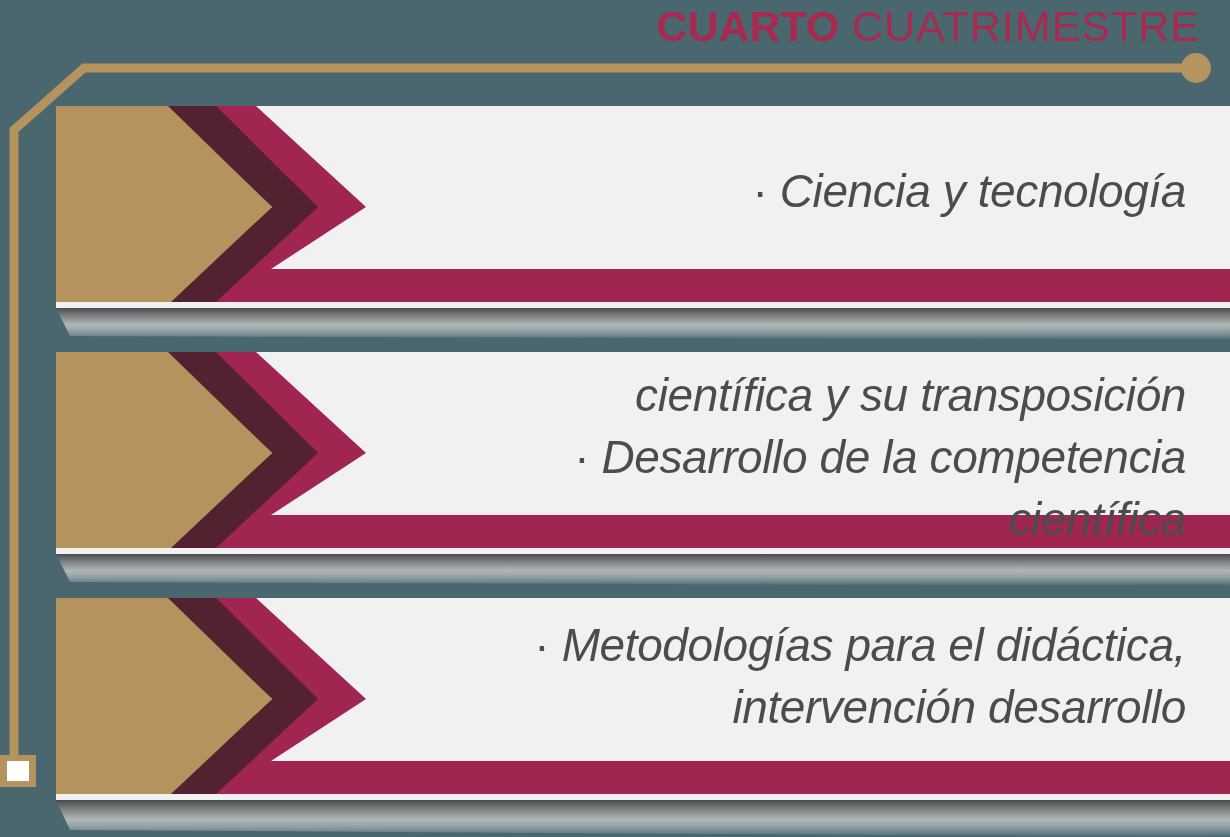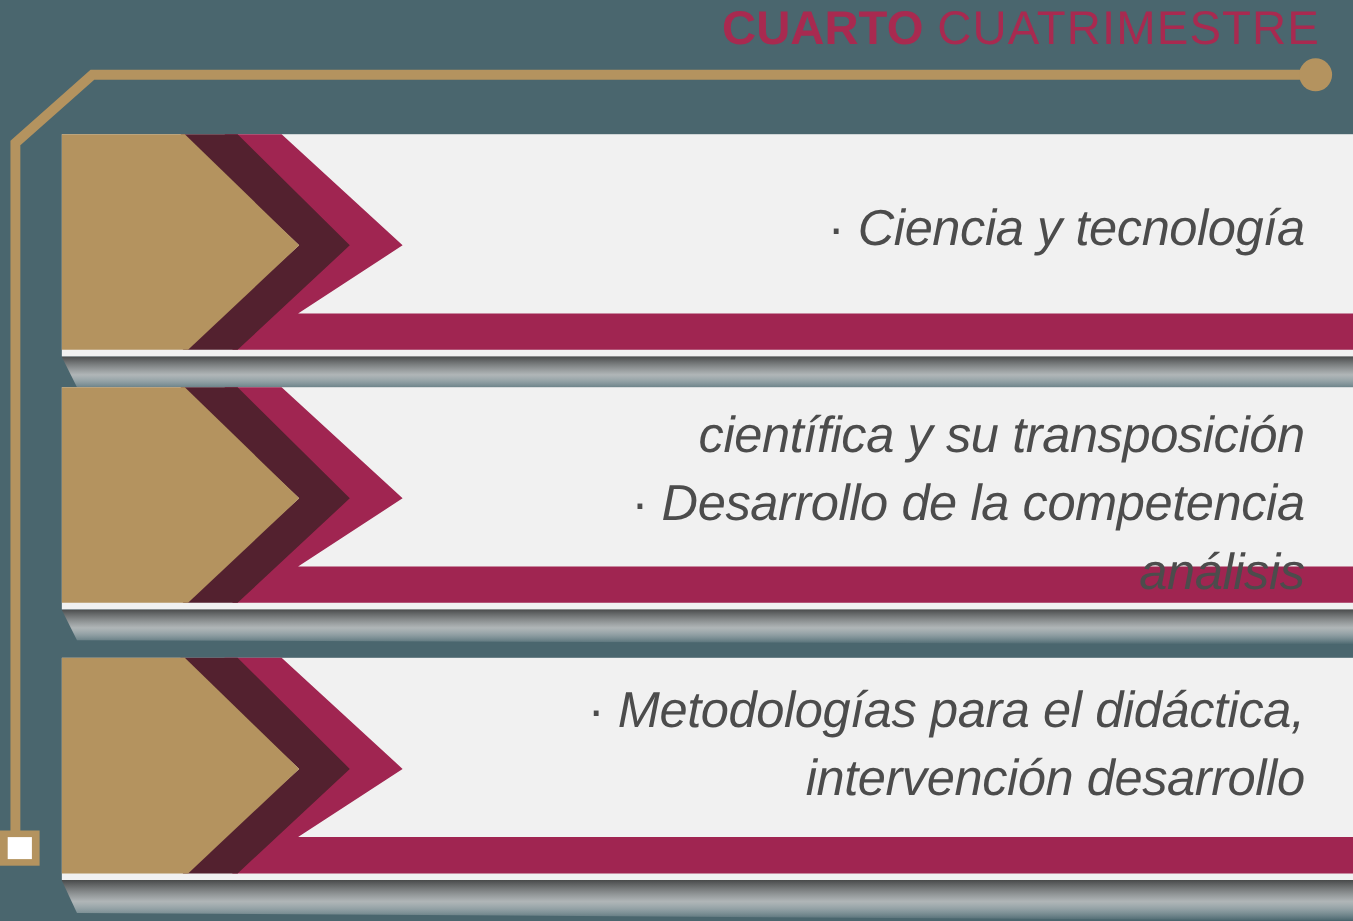--- a/index.html
+++ b/index.html
@@ -72,21 +72,21 @@
     font-style: italic;
     font-weight: normal;
     font-size: 46px;
     line-height: 62px;
     letter-spacing: -0.4px;
   }
   .card-text .bullet {
     font-style: normal;
   }
 
-  #card-1 { top: 116px;  height: 240px; }
+  #card-1 { top: 100px;  height: 240px; }
   #card-2 { top: 346px;  height: 240px; }
   #card-3 { top: 592px;  height: 245px; }
 
   #card-1 .card-text { top: 60px; }
   #card-2 .card-text { top: 18px; }
   #card-3 .card-text { top: 22px; }
 </style>
 </head>
 <body>
 
@@ -140,21 +140,21 @@
       </defs>
       <polygon points="0,208 1174,206 1174,240 14,236" fill="url(#shadowGrad2)"></polygon>
       <rect x="0" y="6" width="1174" height="202" fill="#f1f1f1"></rect>
       <polygon points="148,6 258,107 155,202 1174,202 1174,169 215,169 310,107 200,6" fill="#a02551"></polygon>
       <polygon points="108,6 216,107 110,202 160,202 262,107 160,6" fill="#53212f"></polygon>
       <polygon points="0,6 112,6 216,107 115,202 0,202" fill="#b4935f"></polygon>
     </svg>
     <div class="card-text">
       <div>científica y su transposición</div>
       <div><span class="bullet">·</span> <span>Desarrollo de la competencia</span></div>
-      <div>análisis</div>
+      <div>científica</div>
     </div>
   </div>
 
   <div class="card" id="card-3">
     <svg class="card-svg" viewBox="0 0 1174 245" preserveAspectRatio="none" xmlns="http://www.w3.org/2000/svg">
       <defs>
         <linearGradient id="shadowGrad3" x1="0" y1="0" x2="0" y2="1">
           <stop offset="0%" stop-color="#3a3a3a" stop-opacity="0.95"></stop>
           <stop offset="55%" stop-color="#c9c9c9" stop-opacity="0.8"></stop>
           <stop offset="100%" stop-color="#ffffff" stop-opacity="0.0"></stop>

